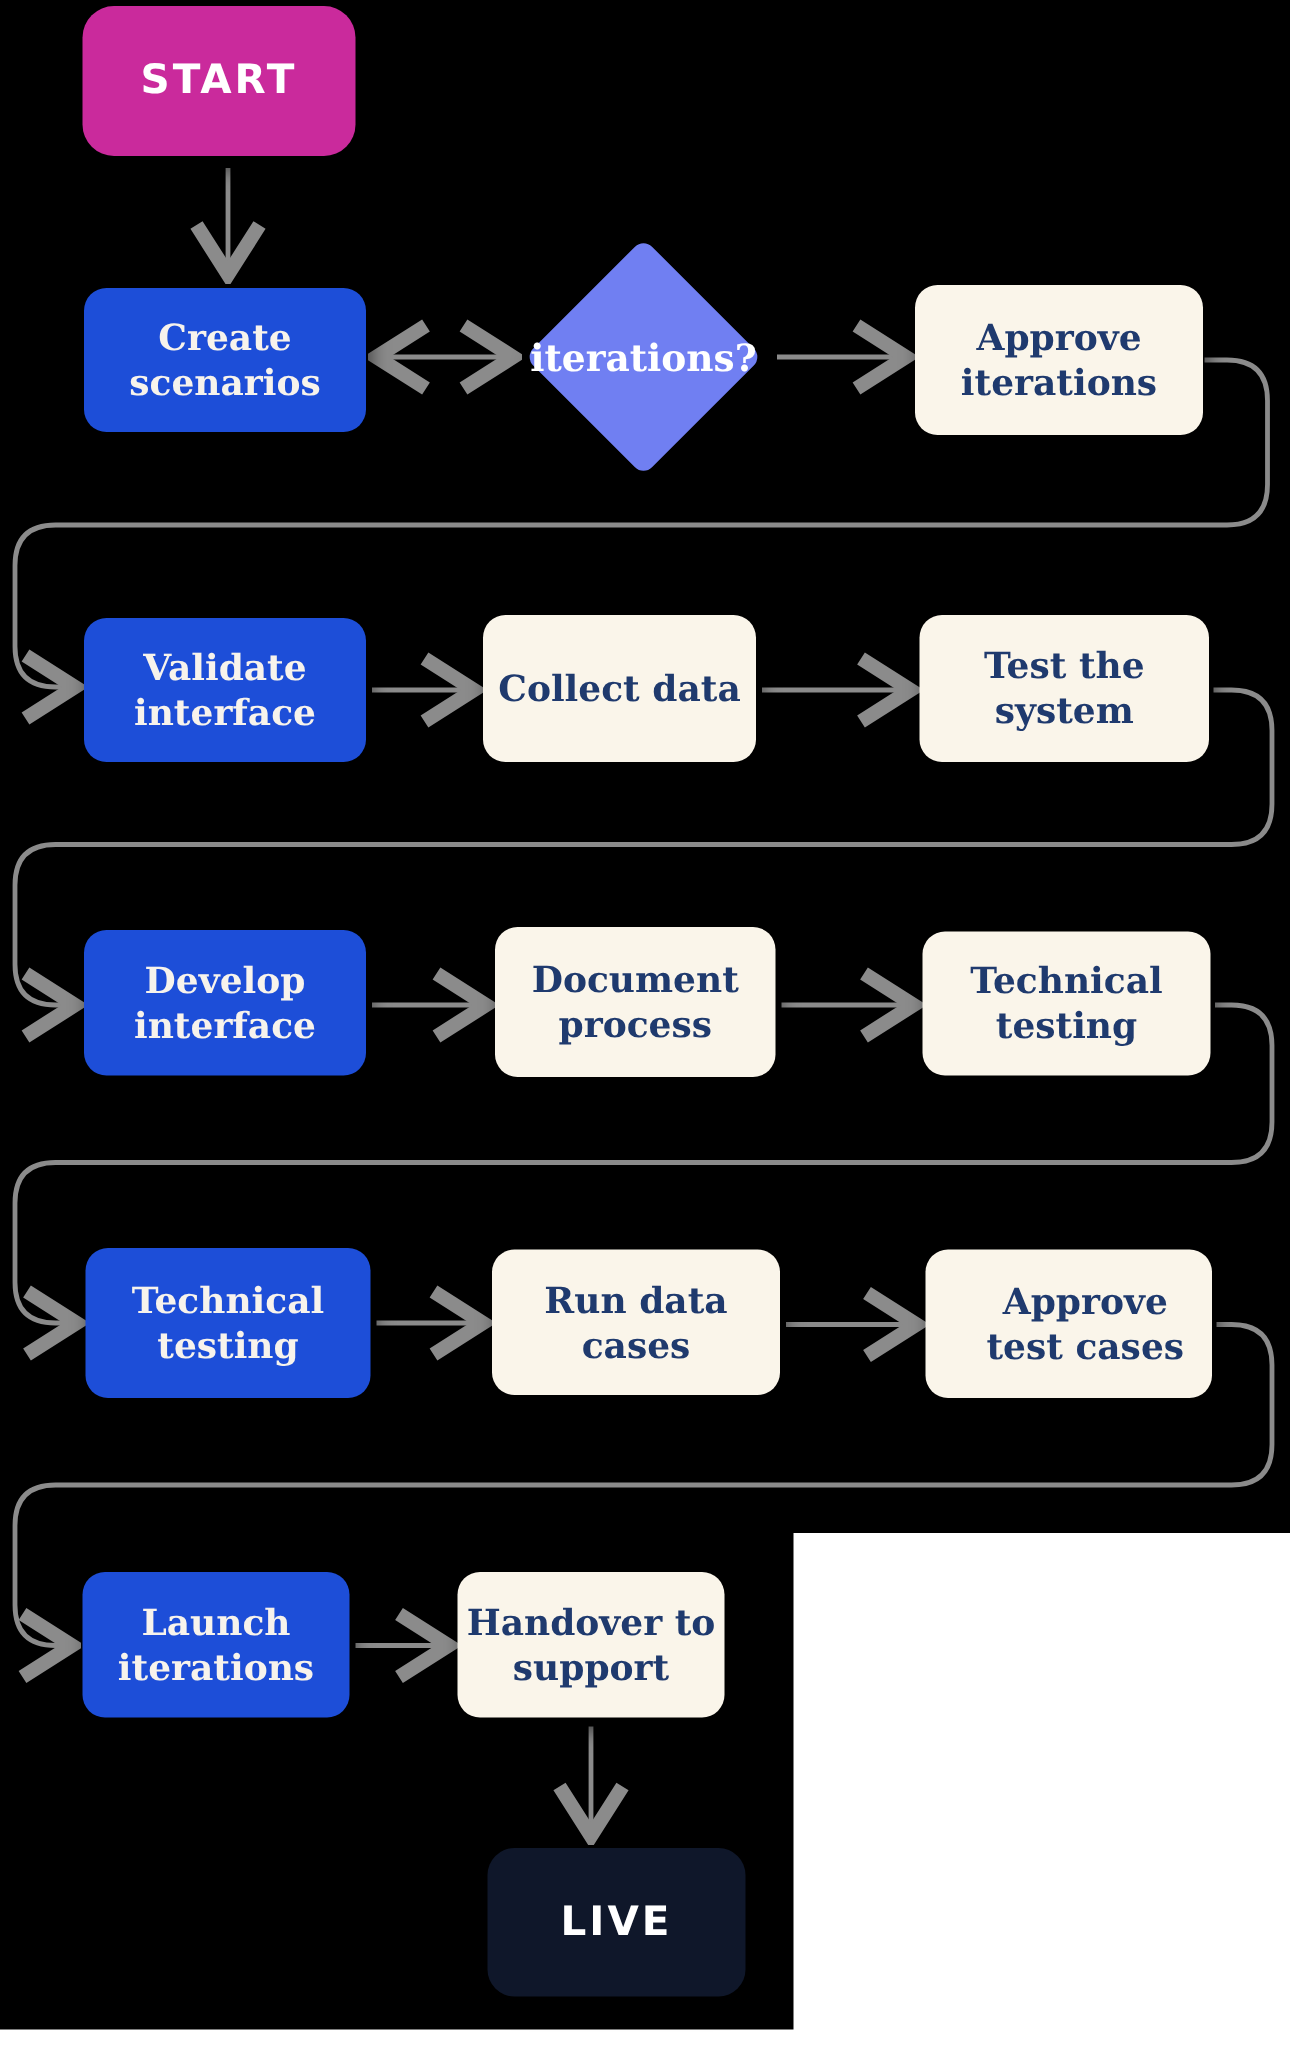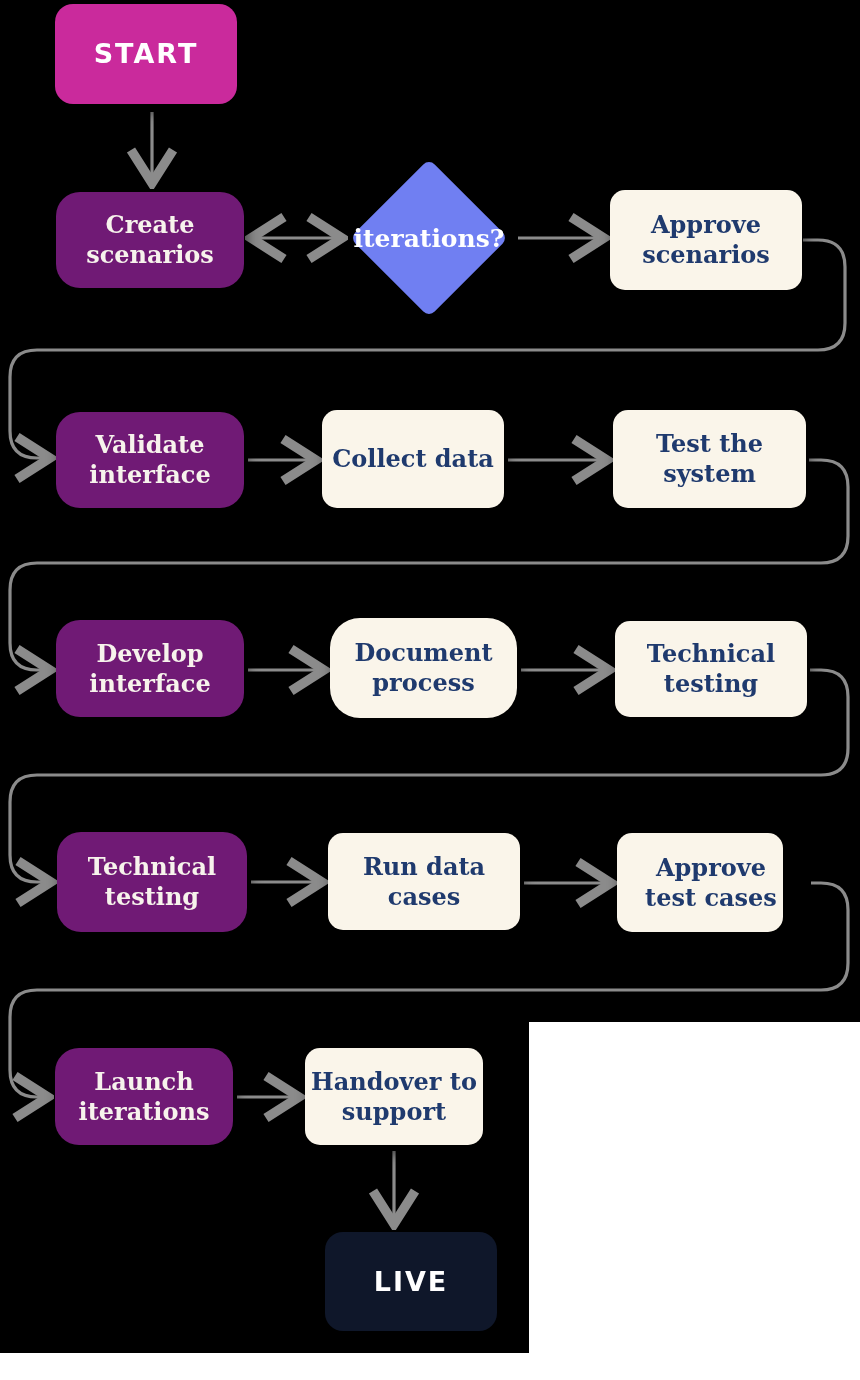--- a/index.html
+++ b/index.html
@@ -11,37 +11,37 @@
   #bg-bottomleft{left:0;top:1022px;width:529px;height:331px;}
 
   
   #wires{position:absolute;left:0;top:0;width:860px;height:1380px;}
   #wires path{fill:none;stroke:#8b8b8b;stroke-width:3.2px;}
 
   
   .node{position:absolute;display:flex;align-items:center;justify-content:center;
         text-align:center;border-radius:15px;font-weight:700;font-size:24px;line-height:1.25;
         padding:0 6px;box-sizing:border-box;box-shadow:3px 9px 12px rgba(0,0,0,0.55);}
-  .primary{background:#701a75;color:#f7f3ec;border-radius:24px;}
+  .primary{background:#1d4ed8;color:#f7f3ec;}
   .secondary{background:#faf5ea;color:#1f3a6e;}
   .terminal{font-family:"DejaVu Sans","Liberation Sans",sans-serif;color:#ffffff;
             letter-spacing:2px;font-size:27px;border-radius:18px;}
 
-  #node-start{left:55px;top:4px;width:182px;height:100px;background:#ca2a9c;}
+  #node-start{left:55px;top:4px;width:182px;height:100px;background:#ca2a9c;border-radius:21px;}
   #node-create{left:56px;top:192px;width:188px;height:96px;}
   #node-approve-scenarios{left:610px;top:190px;width:192px;height:100px;}
   #node-validate{left:56px;top:412px;width:188px;height:96px;}
   #node-collect{left:322px;top:410px;width:182px;height:98px;}
   #node-test-system{left:613px;top:410px;width:193px;height:98px;}
   #node-develop{left:56px;top:620px;width:188px;height:97px;}
-  #node-document{left:330px;top:618px;width:187px;height:100px;border-radius:30px;}
+  #node-document{left:330px;top:618px;width:187px;height:100px;}
   #node-technical{left:615px;top:621px;width:192px;height:96px;}
   #node-acceptance{left:57px;top:832px;width:190px;height:100px;}
   #node-run-tests{left:328px;top:833px;width:192px;height:97px;}
-  #node-approve-tests{left:617px;top:833px;width:166px;height:99px;padding-left:28px;}
+  #node-approve-tests{left:617px;top:833px;width:191px;height:99px;padding-left:28px;}
   #node-launch{left:55px;top:1048px;width:178px;height:97px;}
   #node-handover{left:305px;top:1048px;width:178px;height:97px;}
   #node-live{left:325px;top:1232px;width:172px;height:99px;background:#0f172a;}
 
   
   #node-iterations{position:absolute;left:373px;top:182px;width:112px;height:112px;
         background:#707ff2;transform:rotate(45deg);border-radius:8px;
         display:flex;align-items:center;justify-content:center;
         box-shadow:6px 6px 12px rgba(0,0,0,0.5);}
   #node-iterations .diamond-label{transform:rotate(-45deg);color:#ffffff;font-weight:700;
@@ -79,21 +79,21 @@
   </svg>
 
   <div id="node-start" class="node terminal">START</div>
 
   <div id="node-create" class="node primary">Create scenarios</div>
 
   <div id="node-iterations">
     <span class="diamond-label">iterations?</span>
   </div>
 
-  <div id="node-approve-scenarios" class="node secondary">Approve scenarios</div>
+  <div id="node-approve-scenarios" class="node secondary">Approve iterations</div>
 
   <div id="node-validate" class="node primary">Validate interface</div>
 
   <div id="node-test-system" class="node secondary">Test the system</div>
 
   <div id="node-collect" class="node secondary">Collect data</div>
 
   <div id="node-develop" class="node primary">Develop interface</div>
 
   <div id="node-document" class="node secondary">Document process</div>

